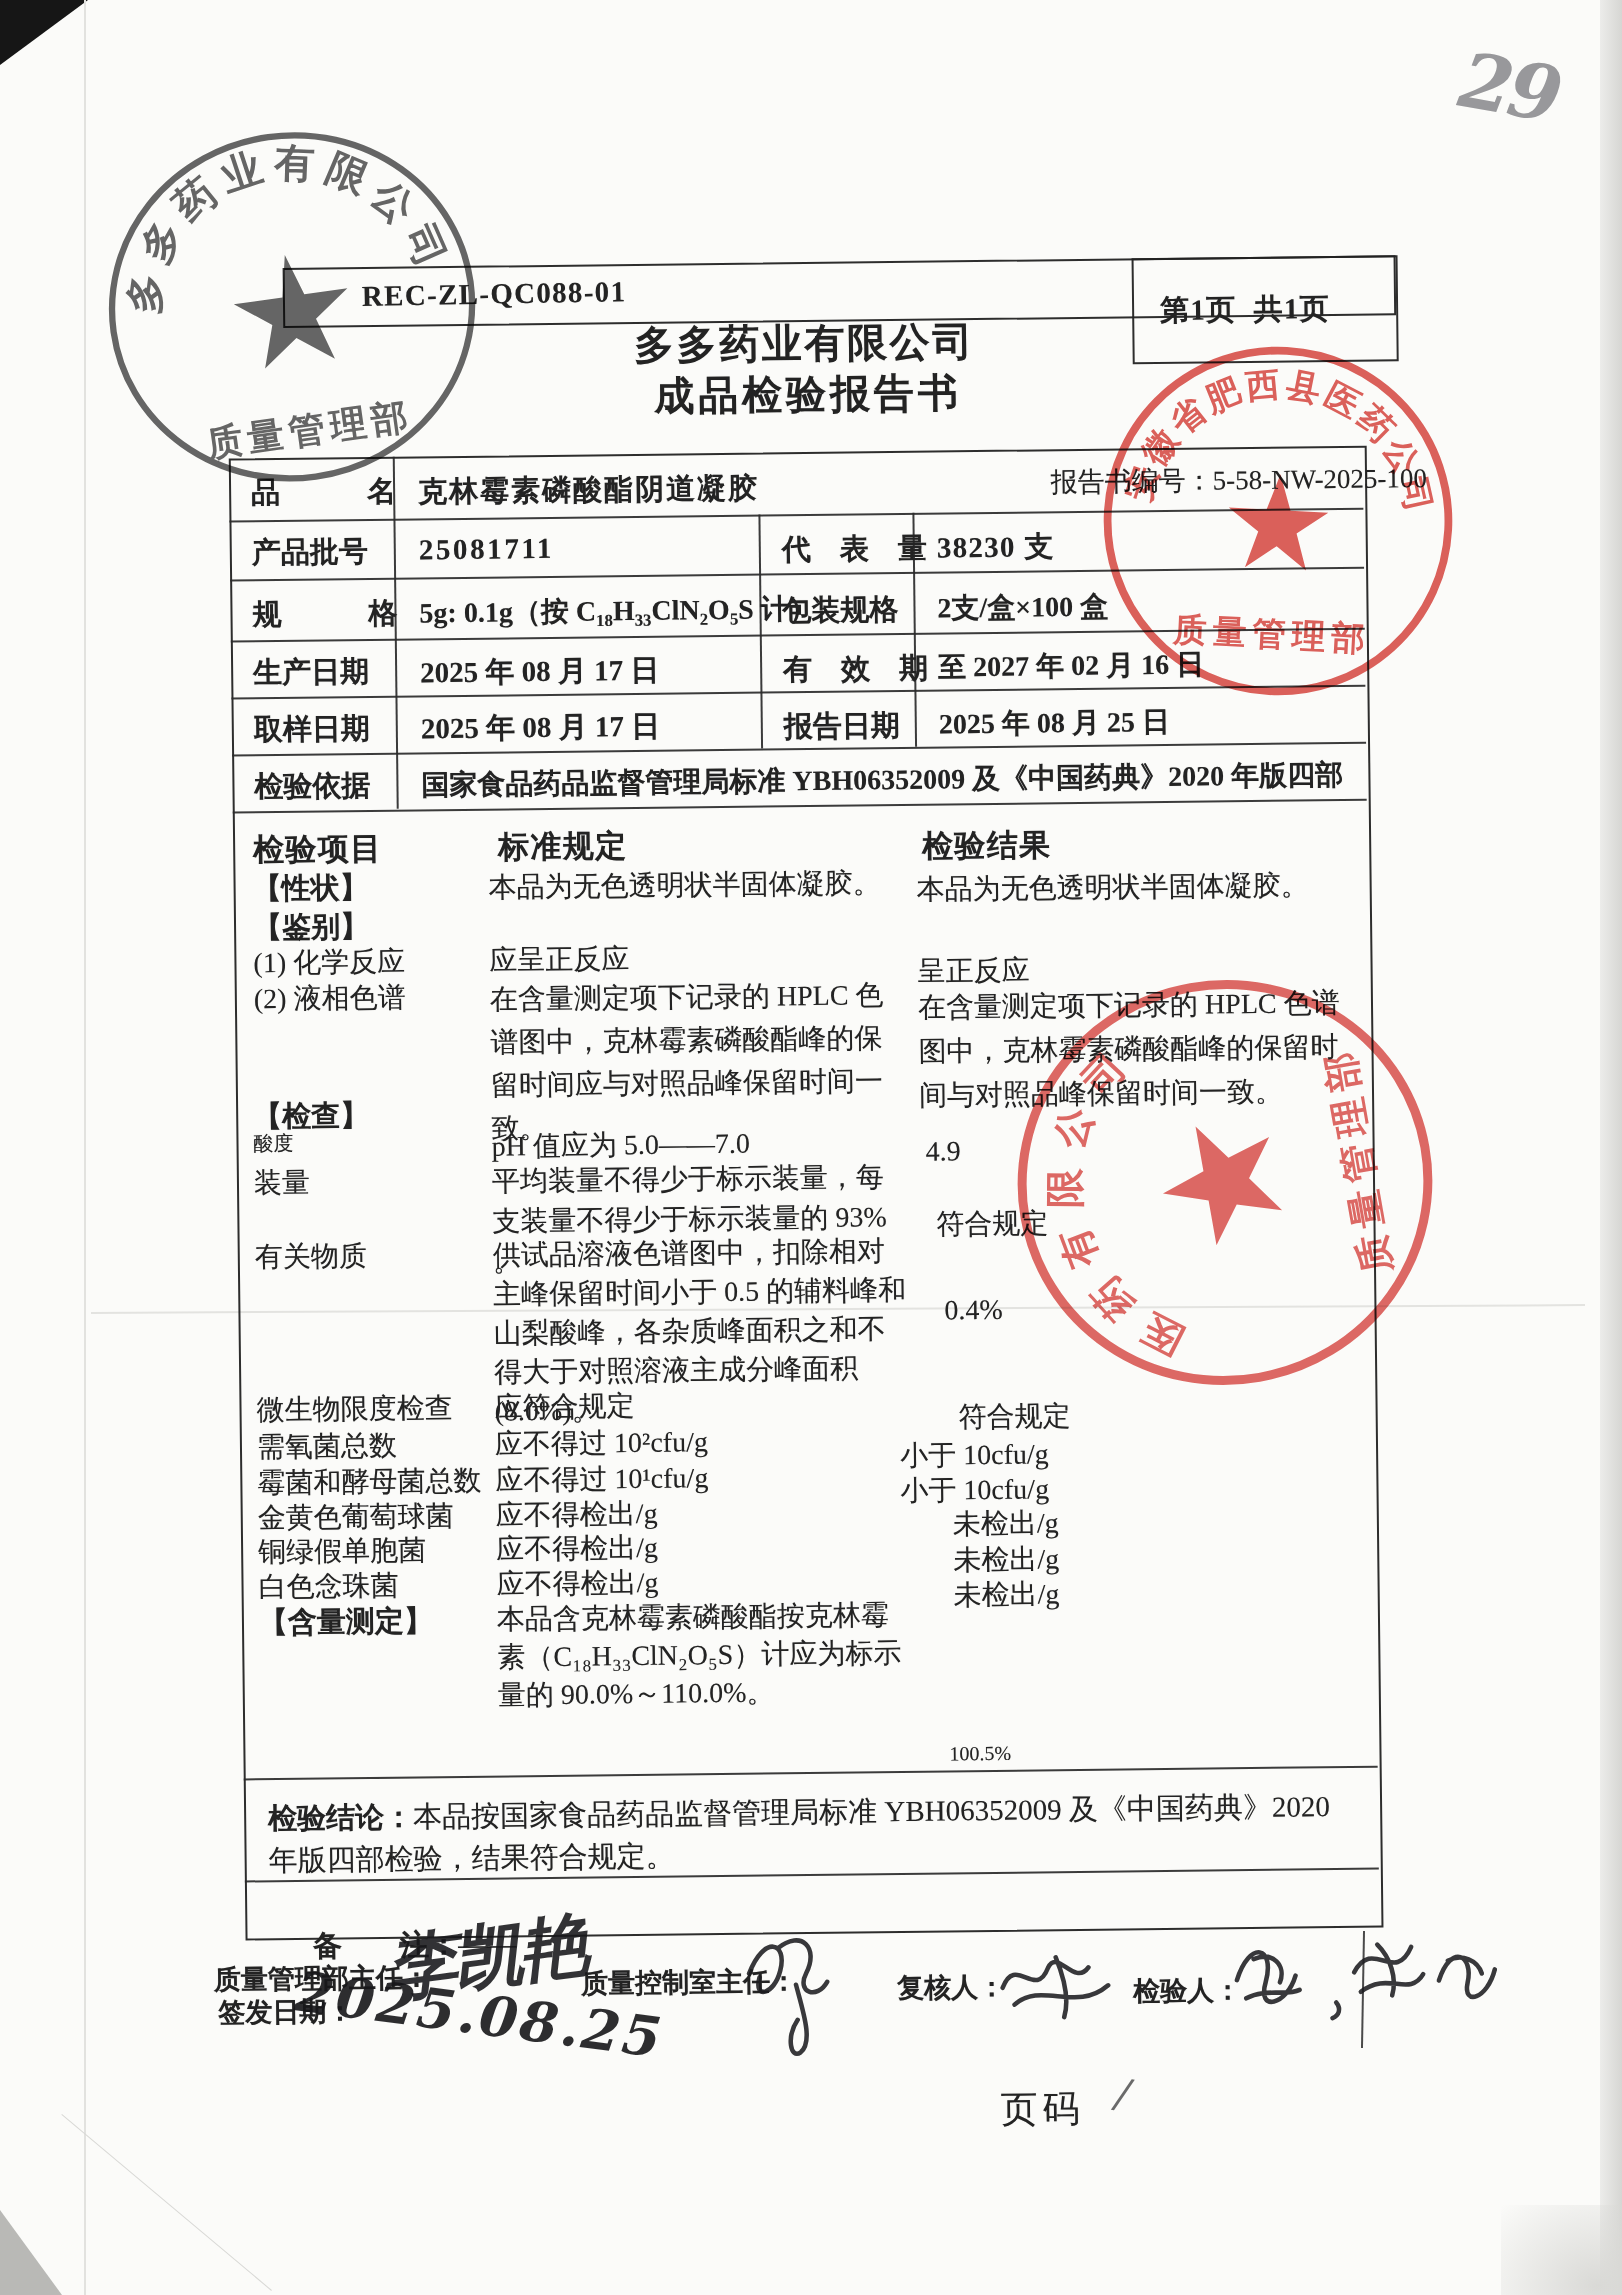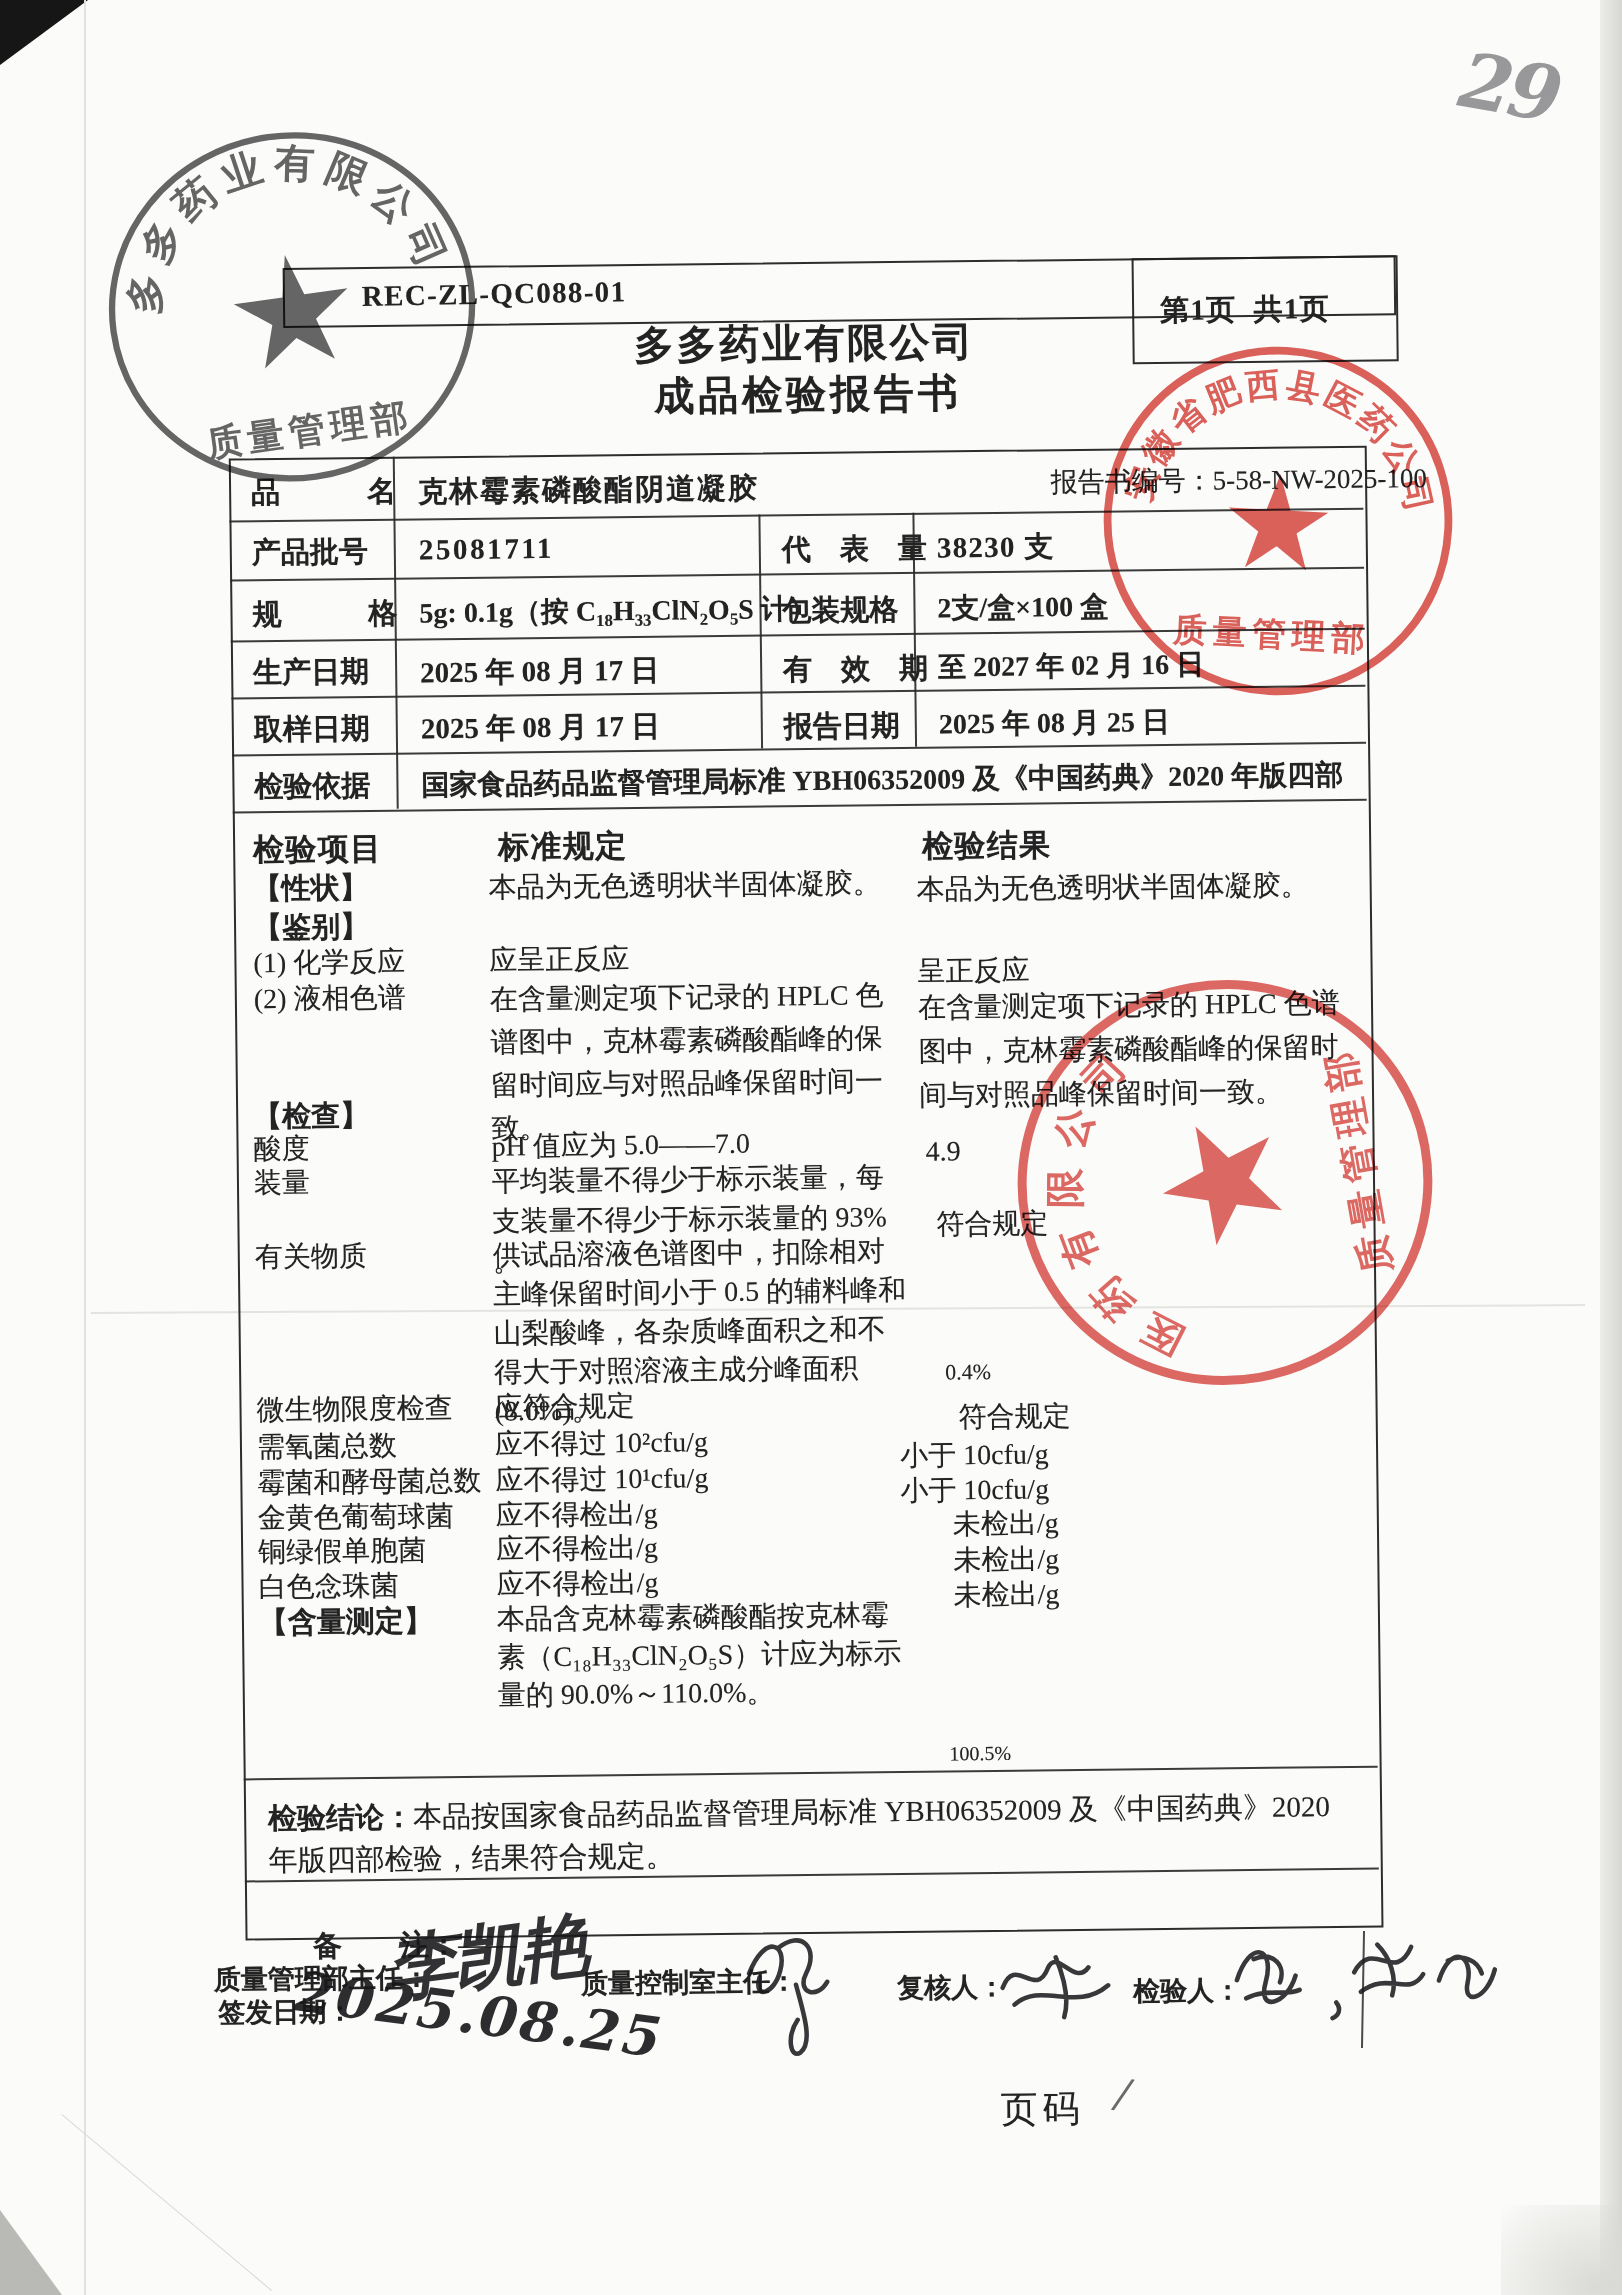--- a/index.html
+++ b/index.html
@@ -101,31 +101,31 @@
     <div class="abs t" style="left:253px;top:938px;font-size:28px;">(1) 化学反应</div>
     <div class="abs t" style="left:489px;top:938px;font-size:28px;">应呈正反应</div>
     <div class="abs t" style="left:917px;top:954px;font-size:28px;">呈正反应</div>
 
     <div class="abs t" style="left:253px;top:974px;font-size:28px;">(2) 液相色谱</div>
     <div class="abs t wrap" style="left:489px;top:974px;width:418px;font-size:28px;line-height:43px;">在含量测定项下记录的 HPLC 色谱图中，克林霉素磷酸酯峰的保留时间应与对照品峰保留时间一致。</div>
     <div class="abs t wrap" style="left:917px;top:987px;width:437px;font-size:28px;line-height:44px;">在含量测定项下记录的 HPLC 色谱图中，克林霉素磷酸酯峰的保留时间与对照品峰保留时间一致。</div>
 
     <div class="abs t b" style="left:251px;top:1091px;font-size:29px;">【检查】</div>
 
-    <div class="abs t" style="left:251px;top:1124px;font-size:28px;">酸度</div>
+    <div class="abs t" style="left:251px;top:1124px;font-size:20px;">酸度</div>
     <div class="abs t" style="left:489px;top:1124px;font-size:28px;">pH 值应为 5.0——7.0</div>
     <div class="abs t" style="left:923px;top:1137px;font-size:28px;">4.9</div>
 
     <div class="abs t" style="left:251px;top:1158px;font-size:28px;">装量</div>
     <div class="abs t wrap" style="left:489px;top:1158px;width:418px;font-size:28px;line-height:40px;">平均装量不得少于标示装量，每支装量不得少于标示装量的 93% 。</div>
     <div class="abs t" style="left:933px;top:1207px;font-size:28px;">符合规定</div>
 
     <div class="abs t" style="left:251px;top:1232px;font-size:28px;">有关物质</div>
     <div class="abs t wrap" style="left:489px;top:1232px;width:418px;font-size:28px;line-height:39px;">供试品溶液色谱图中，扣除相对主峰保留时间小于 0.5 的辅料峰和山梨酸峰，各杂质峰面积之和不得大于对照溶液主成分峰面积 (8.0%)。</div>
-    <div class="abs t" style="left:940px;top:1361px;font-size:22px;">0.4%</div>
+    <div class="abs t" style="left:940px;top:1296px;font-size:28px;">0.4%</div>
 
     <div class="abs t" style="left:251px;top:1385px;font-size:28px;">微生物限度检查</div>
     <div class="abs t" style="left:489px;top:1385px;font-size:28px;">应符合规定</div>
     <div class="abs t" style="left:953px;top:1400px;font-size:28px;">符合规定</div>
 
     <div class="abs t" style="left:251px;top:1422px;font-size:28px;">需氧菌总数</div>
     <div class="abs t" style="left:489px;top:1422px;font-size:28px;">应不得过 10²cfu/g</div>
     <div class="abs t" style="left:894px;top:1438px;font-size:28px;">小于 10cfu/g</div>
 
     <div class="abs t" style="left:251px;top:1458px;font-size:28px;">霉菌和酵母菌总数</div>

